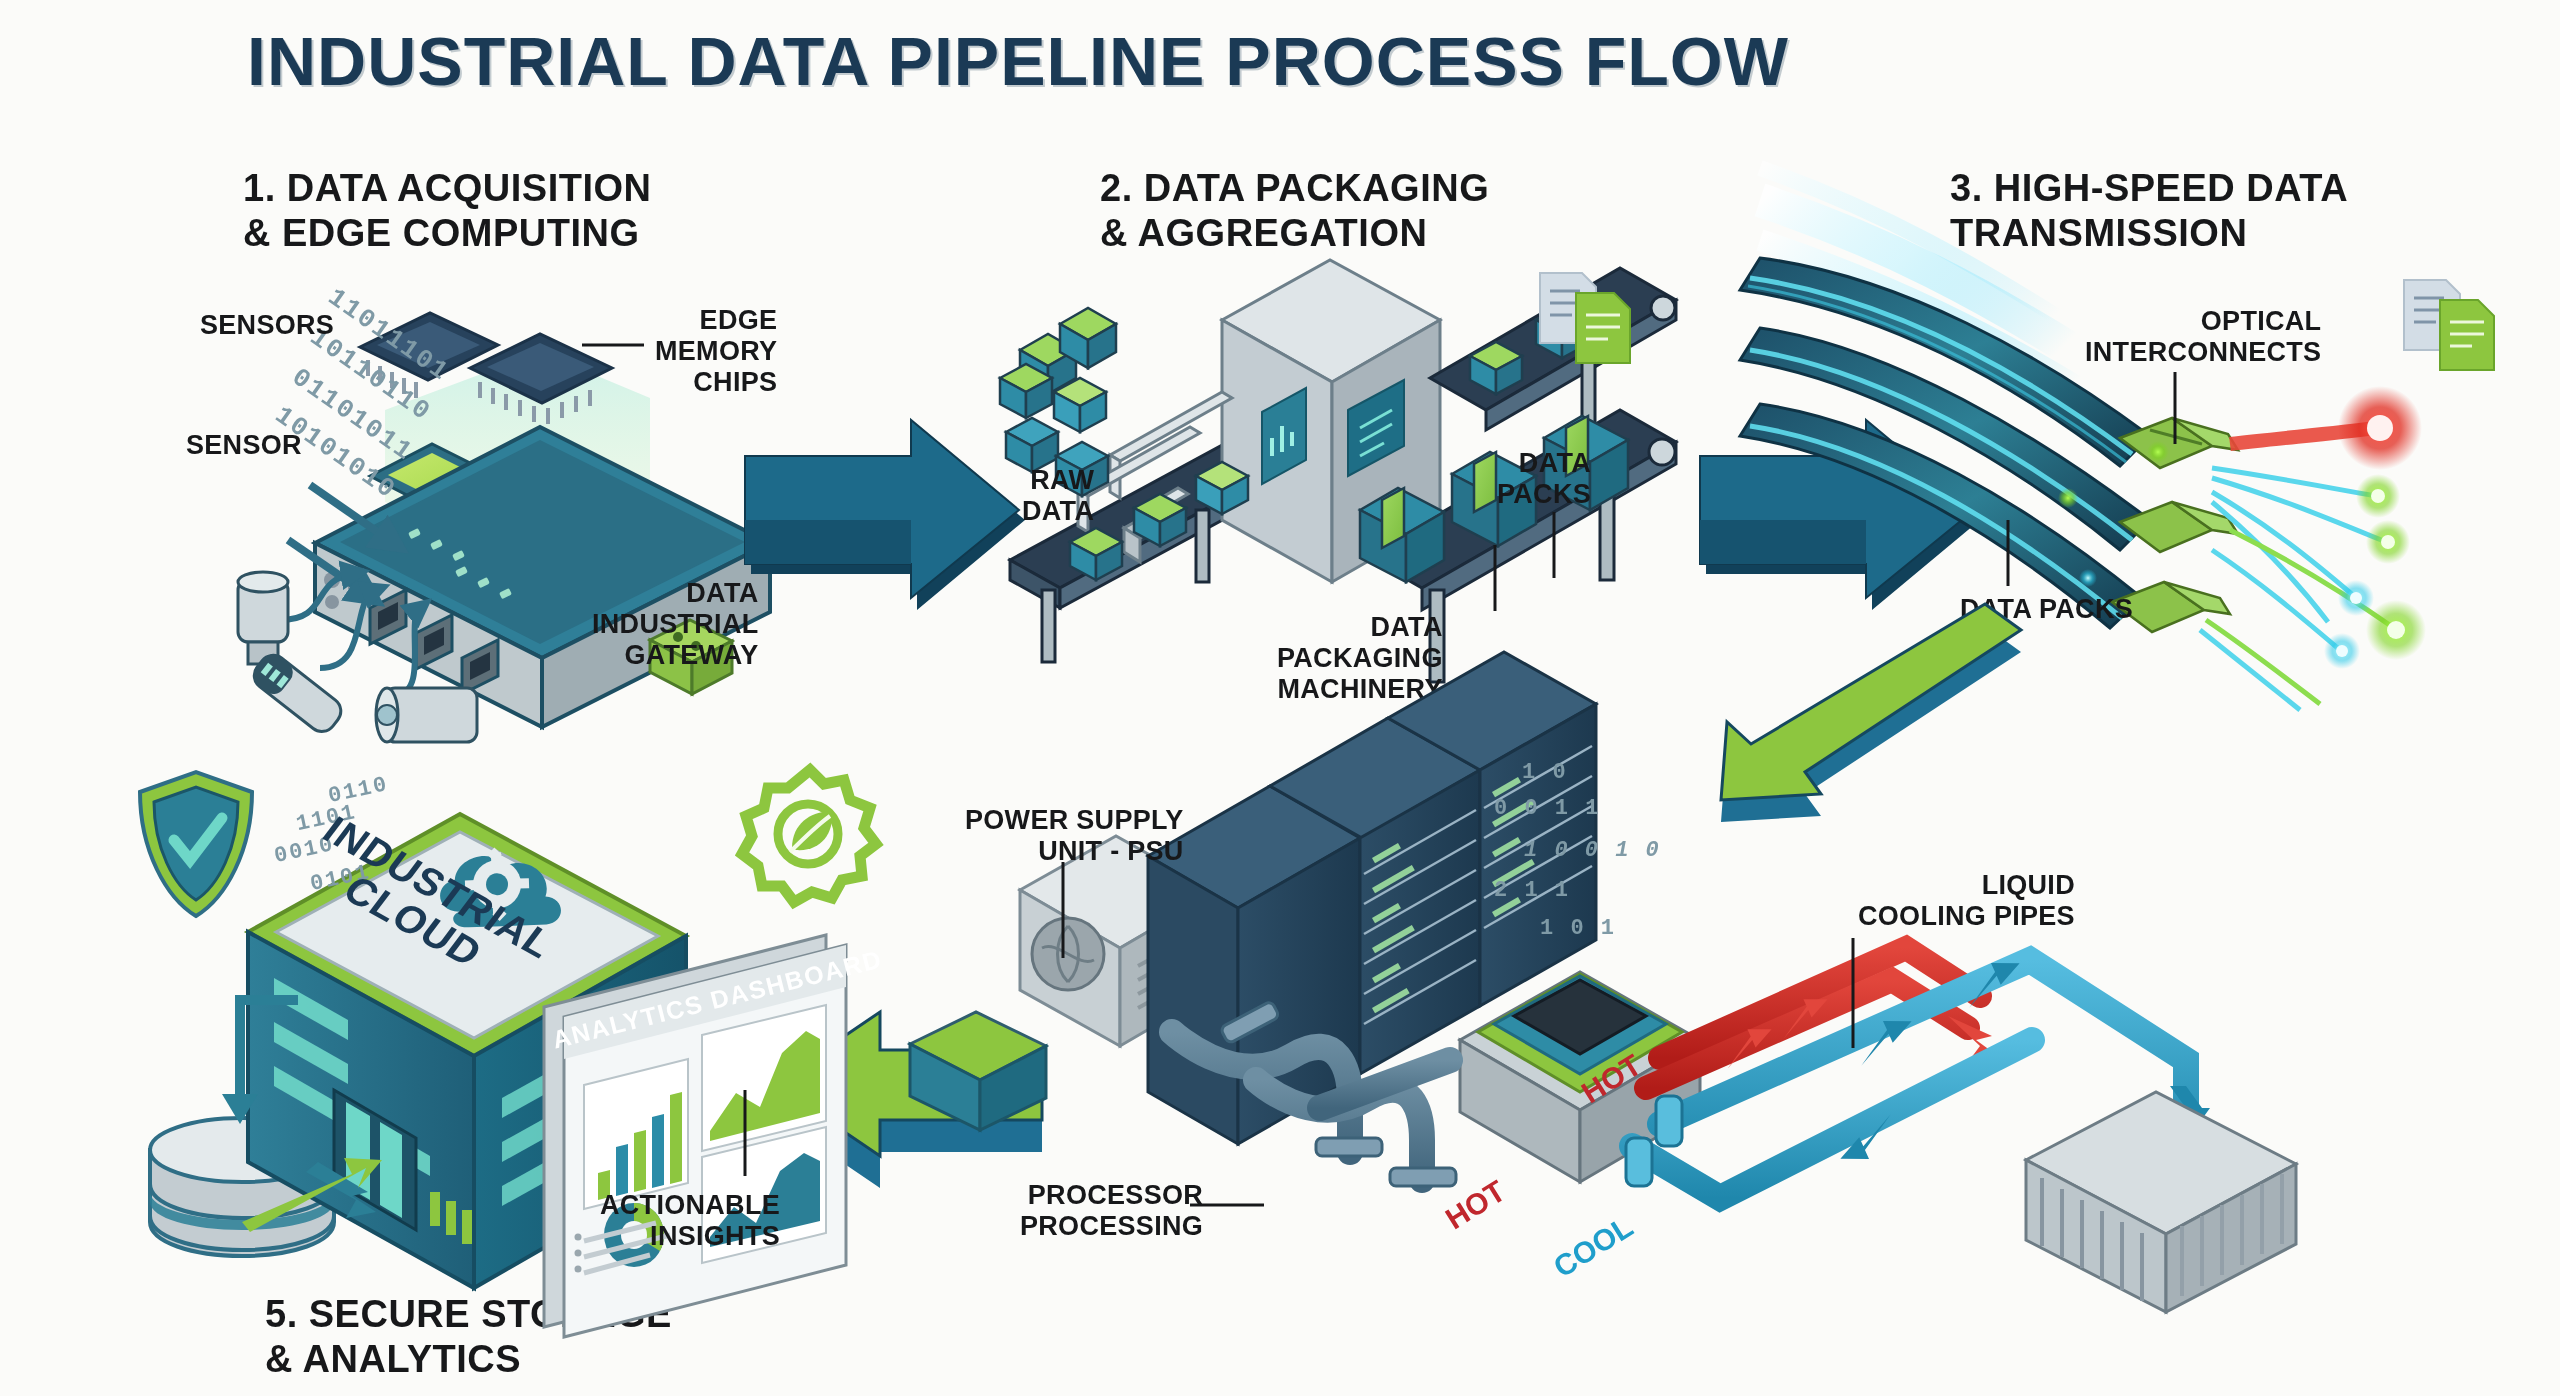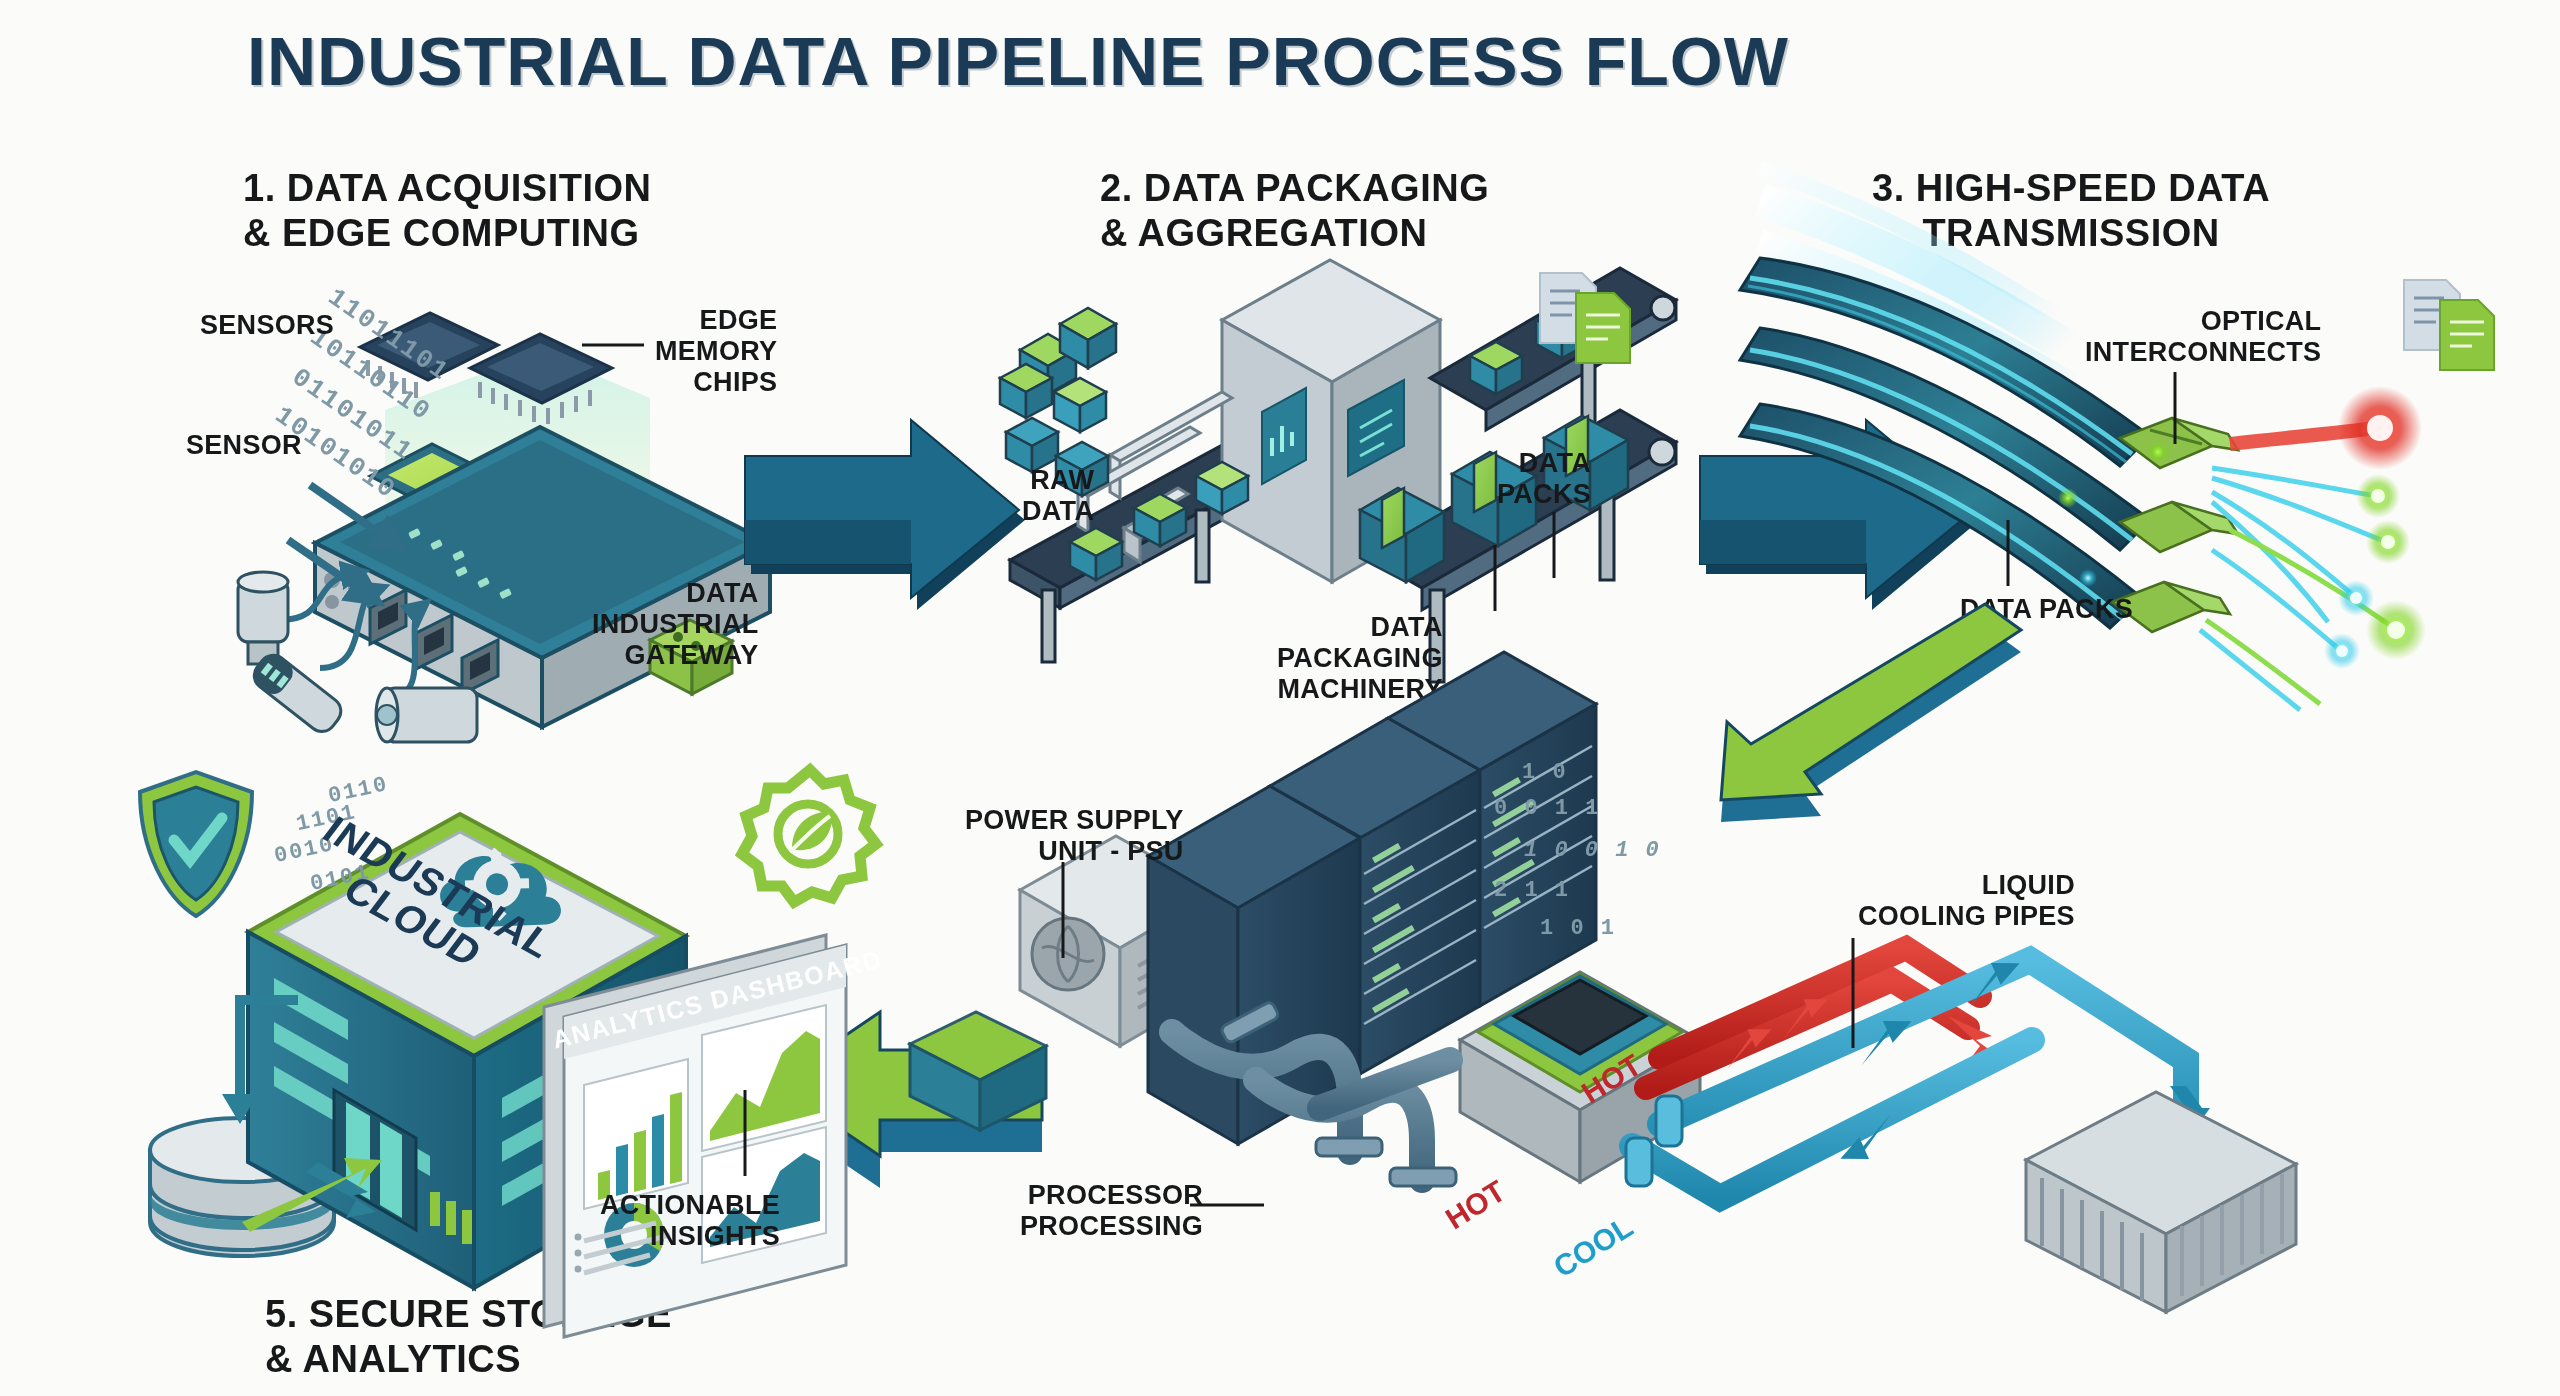--- a/index.html
+++ b/index.html
@@ -38,21 +38,21 @@
   <div class="title">INDUSTRIAL DATA PIPELINE PROCESS FLOW</div>
 
   <div class="step-head" style="left:243px;top:166px;">
     <div>1. DATA ACQUISITION</div>
     <div>&amp; EDGE COMPUTING</div>
   </div>
   <div class="step-head" style="left:1100px;top:166px;">
     <div>2. DATA PACKAGING</div>
     <div>&amp; AGGREGATION</div>
   </div>
-  <div class="step-head" style="left:1872px;top:166px;text-align:center;">
+  <div class="step-head" style="left:1950px;top:166px;">
     <div>3. HIGH-SPEED DATA</div>
     <div>TRANSMISSION</div>
   </div>
   <div class="step-head" style="left:265px;top:1292px;">
     <div>5. SECURE STORAGE</div>
     <div>&amp; ANALYTICS</div>
   </div>
 
   <svg width="760" height="420" viewBox="0 0 760 420" style="left:180px;top:290px;">
     <defs>

